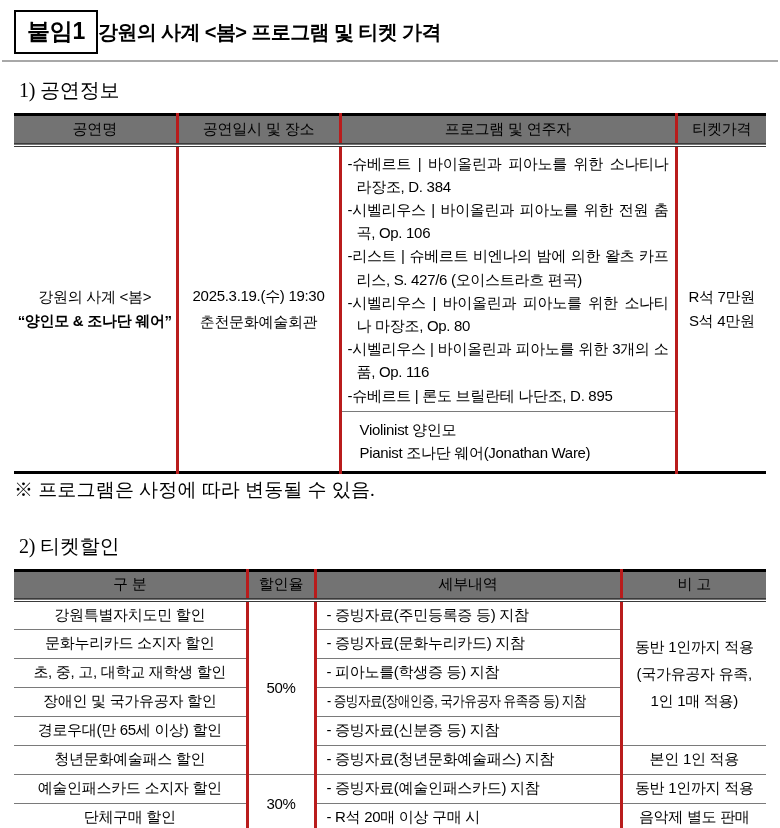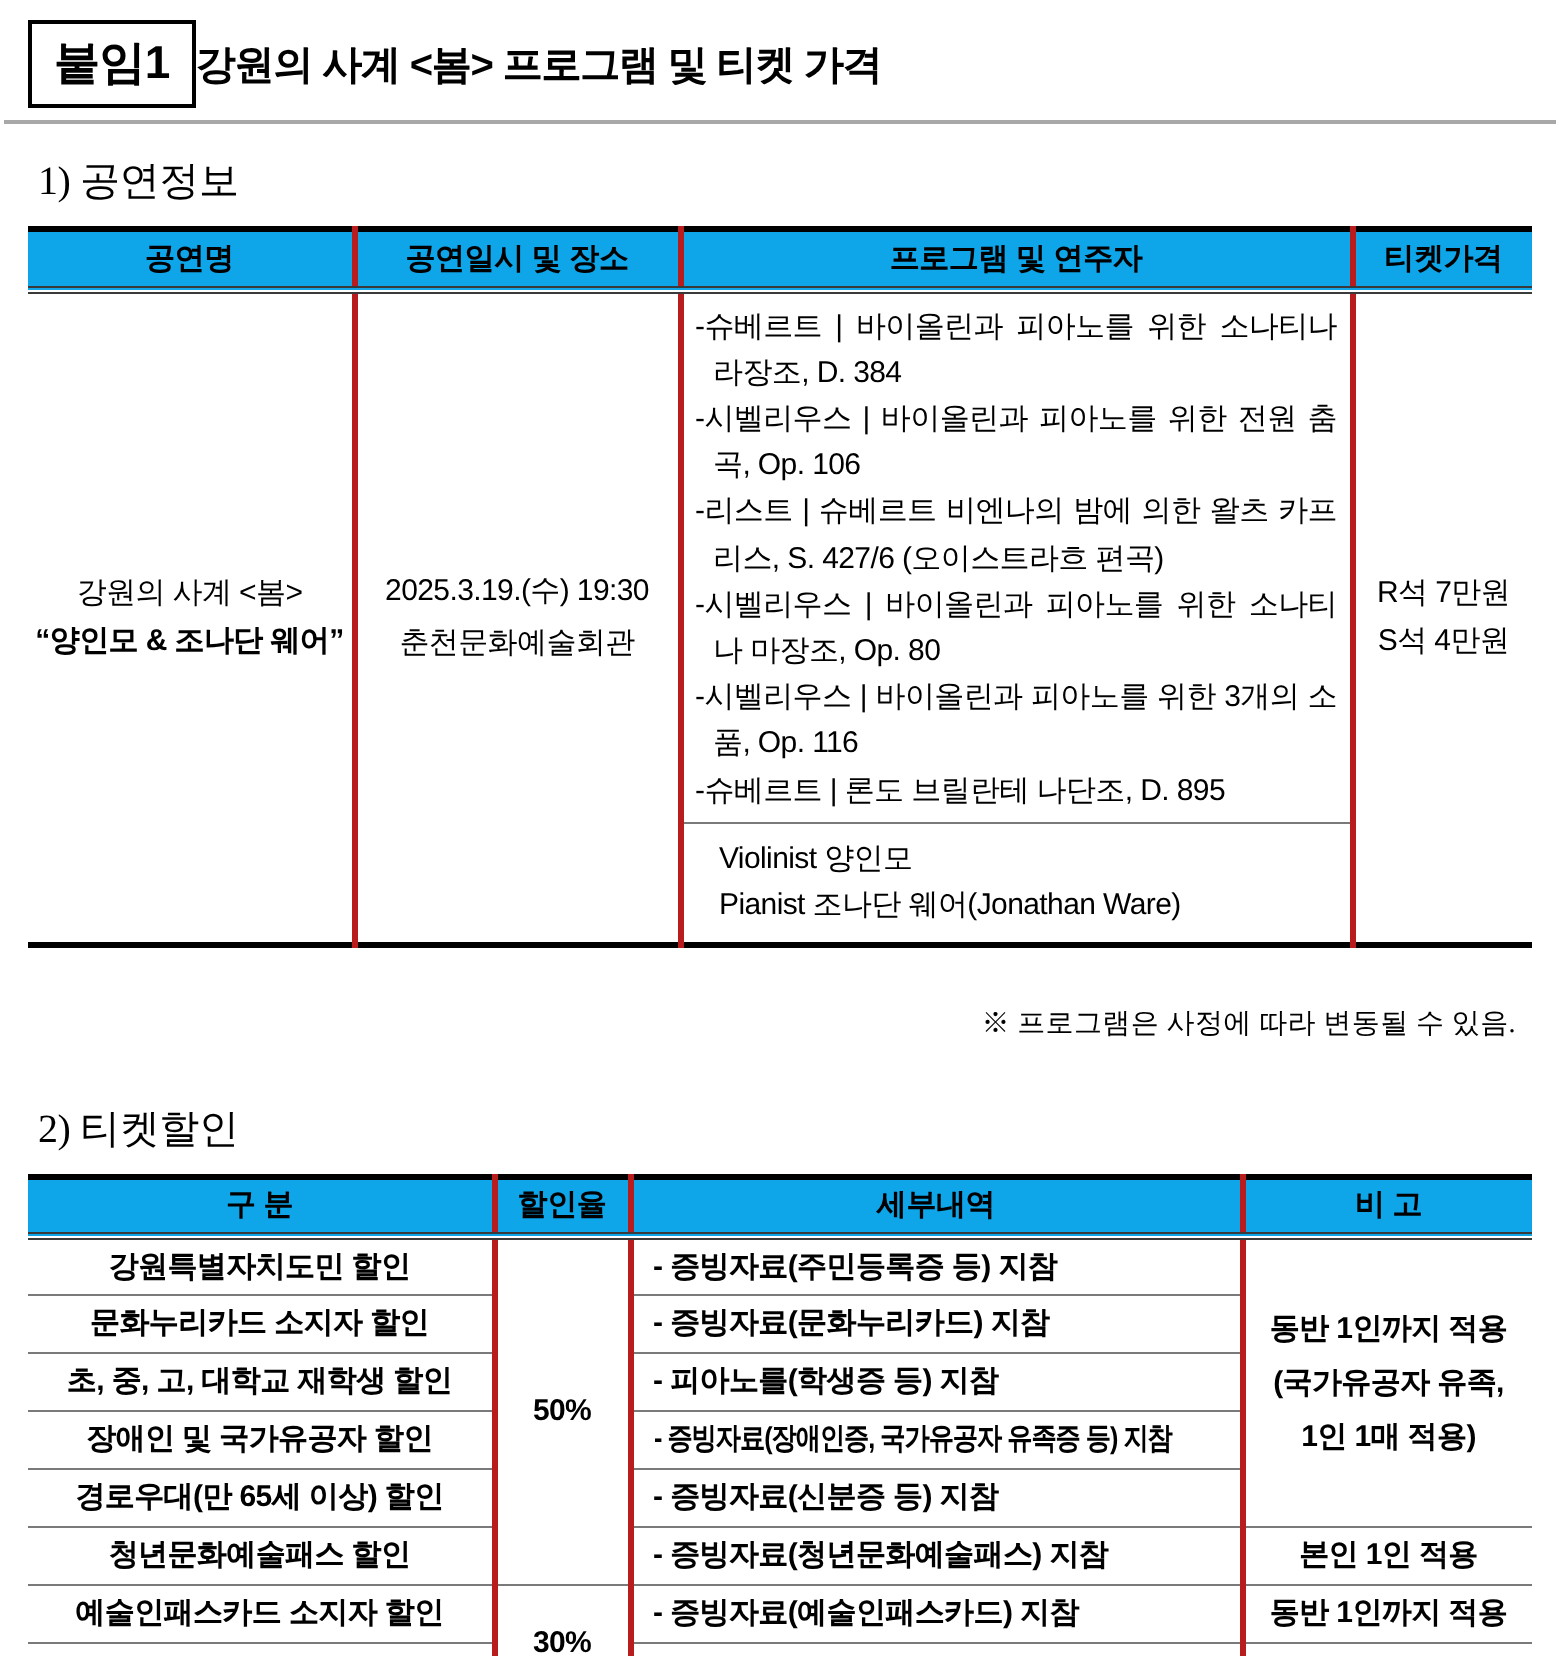--- a/index.html
+++ b/index.html
@@ -24,45 +24,45 @@
   .section-heading {
     font-family:"Liberation Serif", serif; font-size:20px; font-weight:400;
     margin:15px 0 9px 5px; letter-spacing:-0.2px;
   }
   .section-heading.s2 { margin-top:30px; }
 
   
   table { border-collapse:collapse; table-layout:fixed; width:752px;
           border-top:3px solid #000; border-bottom:3px solid #000; }
   th {
-    background:#0ea5e9; font-size:15px; font-weight:700; height:30px;
+    background:#737373; font-size:15px; font-weight:400; height:30px;
     border-bottom:4px double #3a3a3a; letter-spacing:-0.2px; text-align:center;
   }
   td { font-size:15px; border-top:1px solid #7a7a7a; vertical-align:middle; }
   th:not(:first-child), td.vline { border-left:3px solid #b91c1c; }
 
   
   .c-name, .c-when, .c-price { text-align:center; line-height:24px; }
   .c-name .bold { font-weight:700; }
   .c-when div { line-height:26px; }
   .c-program { padding:5px 6px 4px 6px; vertical-align:top; }
   .prog-item {
     text-align:justify; word-break:break-all; line-height:23.2px;
     padding-left:9px; text-indent:-9px;
   }
   .c-performers { padding:6px 18px; }
   .c-performers div { line-height:23.5px; }
 
   .table-note {
-    font-family:"Liberation Serif", serif; font-size:14px; text-align:right;
-    padding:3px 8px 0 0; letter-spacing:0.2px;margin-top:26px;
-  }
-
-  
-  .t2 td { height:29px;font-weight:bold; }
+    font-family:"Liberation Serif", serif; font-size:19px; text-align:left;
+    padding:3px 8px 0 0; letter-spacing:0.2px;
+  }
+
+  
+  .t2 td { height:29px; }
   .t2 .cat, .t2 .rate, .t2 .note { text-align:center; }
   .t2 .detail { text-align:left; padding-left:10px; overflow:hidden; }
   .t2 .note div { line-height:27px; }
   .condensed {
     display:inline-block; white-space:nowrap;
     transform:scaleX(0.84); transform-origin:0 center; letter-spacing:-0.6px;
   }
 </style>
 </head>
 <body>

